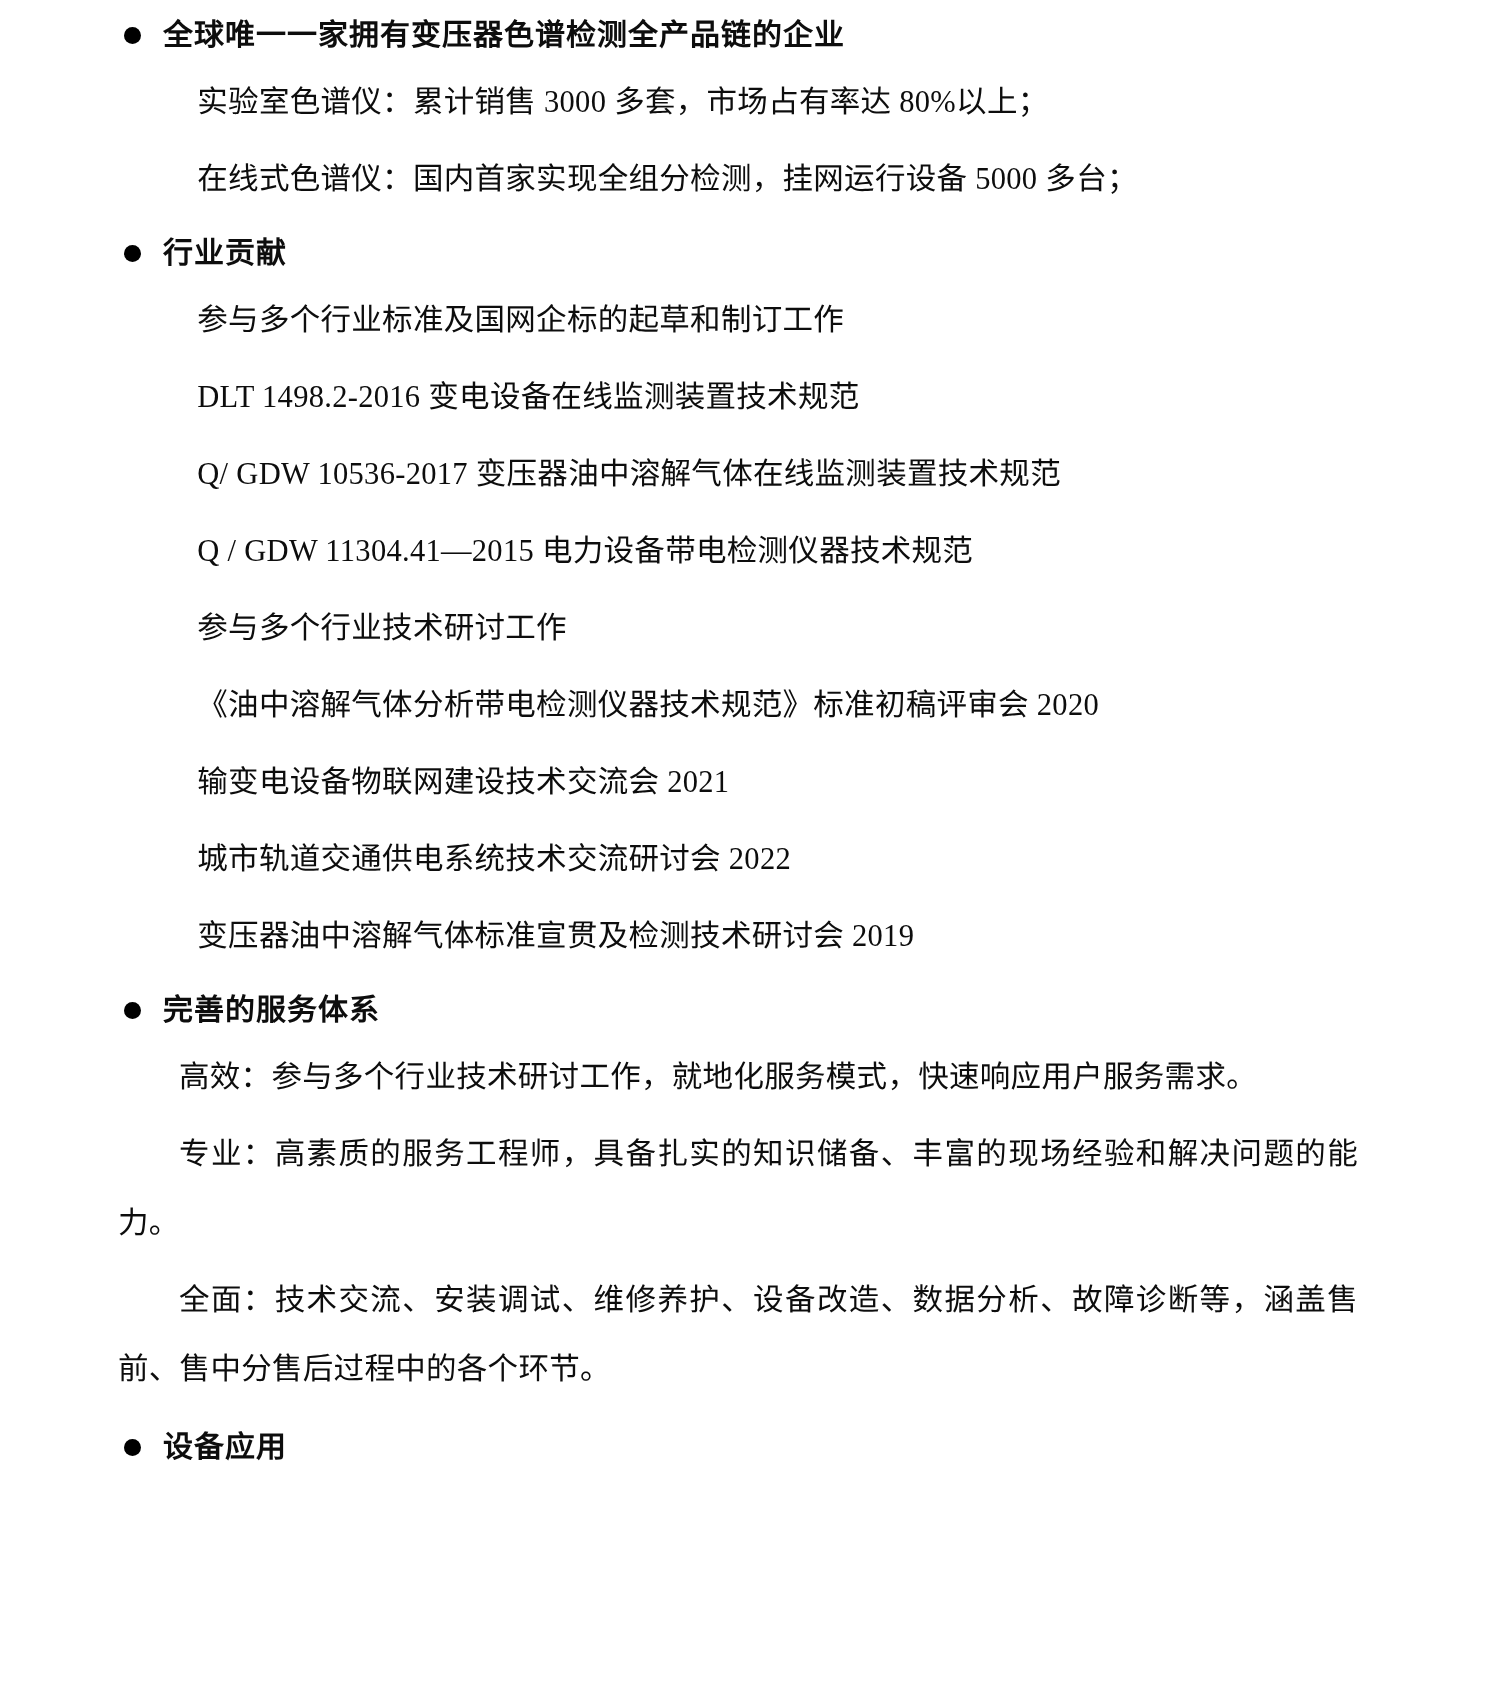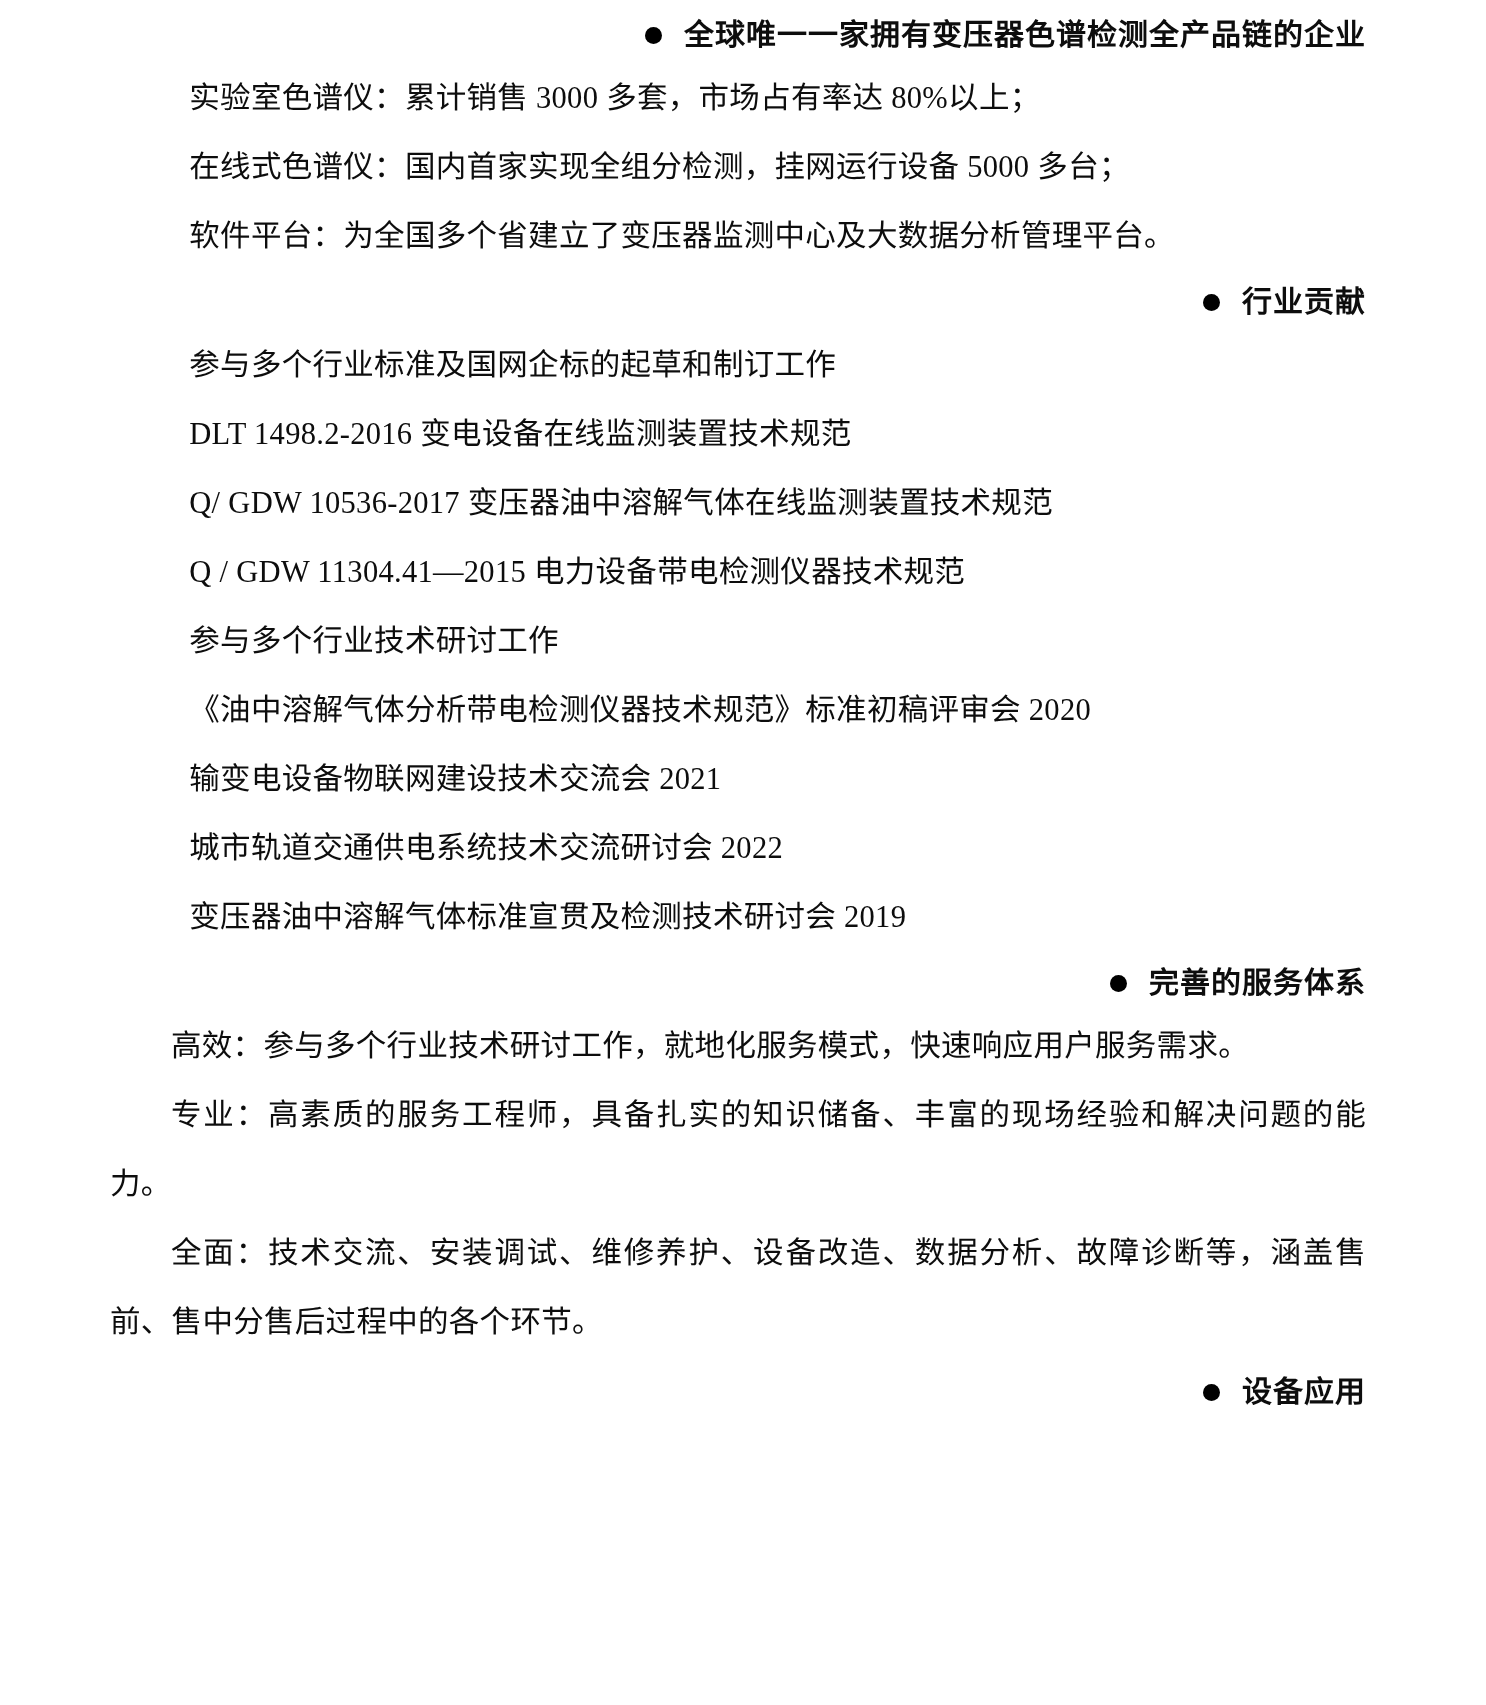--- a/index.html
+++ b/index.html
@@ -20,21 +20,20 @@
     padding: 10px 120px 0 110px;
     position: relative;
   }
 
   
   .bullet-row {
     display: flex;
     align-items: flex-start;
     margin: 0 0 4px 0;
     padding: 0;
-    justify-content: flex-end;
   }
   .bullet-dot {
     flex: 0 0 auto;
     width: 17px;
     height: 17px;
     border-radius: 50%;
     background: #000;
     margin: 17px 22px 0 14px;
   }
   .bullet-text {
@@ -45,21 +44,21 @@
     letter-spacing: 1px;
     color: #0d0d0d;
   }
 
   
   .para {
     font-family: "Liberation Serif", "DejaVu Serif", serif;
     font-size: 30.5px;
     line-height: 69px;
     color: #0d0d0d;
-    margin: 0;
+    margin: 8px;
     text-align: justify;
     text-justify: inter-ideograph;
     letter-spacing: 0.3px;
   }
   .indent {
     text-indent: 2em;
   }
   .para-tight {
     text-indent: 2.6em;
   }
@@ -74,21 +73,20 @@
 
 <div class="page">
 
   <div class="bullet-row">
     <span class="bullet-dot"></span>
     <span class="bullet-text">全球唯一一家拥有变压器色谱检测全产品链的企业</span>
   </div>
   <div class="block">
     <p class="para para-tight">实验室色谱仪：累计销售 3000 多套，市场占有率达 80%以上；</p>
     <p class="para para-tight">在线式色谱仪：国内首家实现全组分检测，挂网运行设备 5000 多台；</p>
-    <p class="para para-tight">软件平台：为全国多个省建立了变压器监测中心及大数据分析管理平台。</p>
   </div>
 
   <div class="sec-gap-small"></div>
 
   <div class="bullet-row">
     <span class="bullet-dot"></span>
     <span class="bullet-text">行业贡献</span>
   </div>
   <div class="block">
     <p class="para para-tight">参与多个行业标准及国网企标的起草和制订工作</p>

